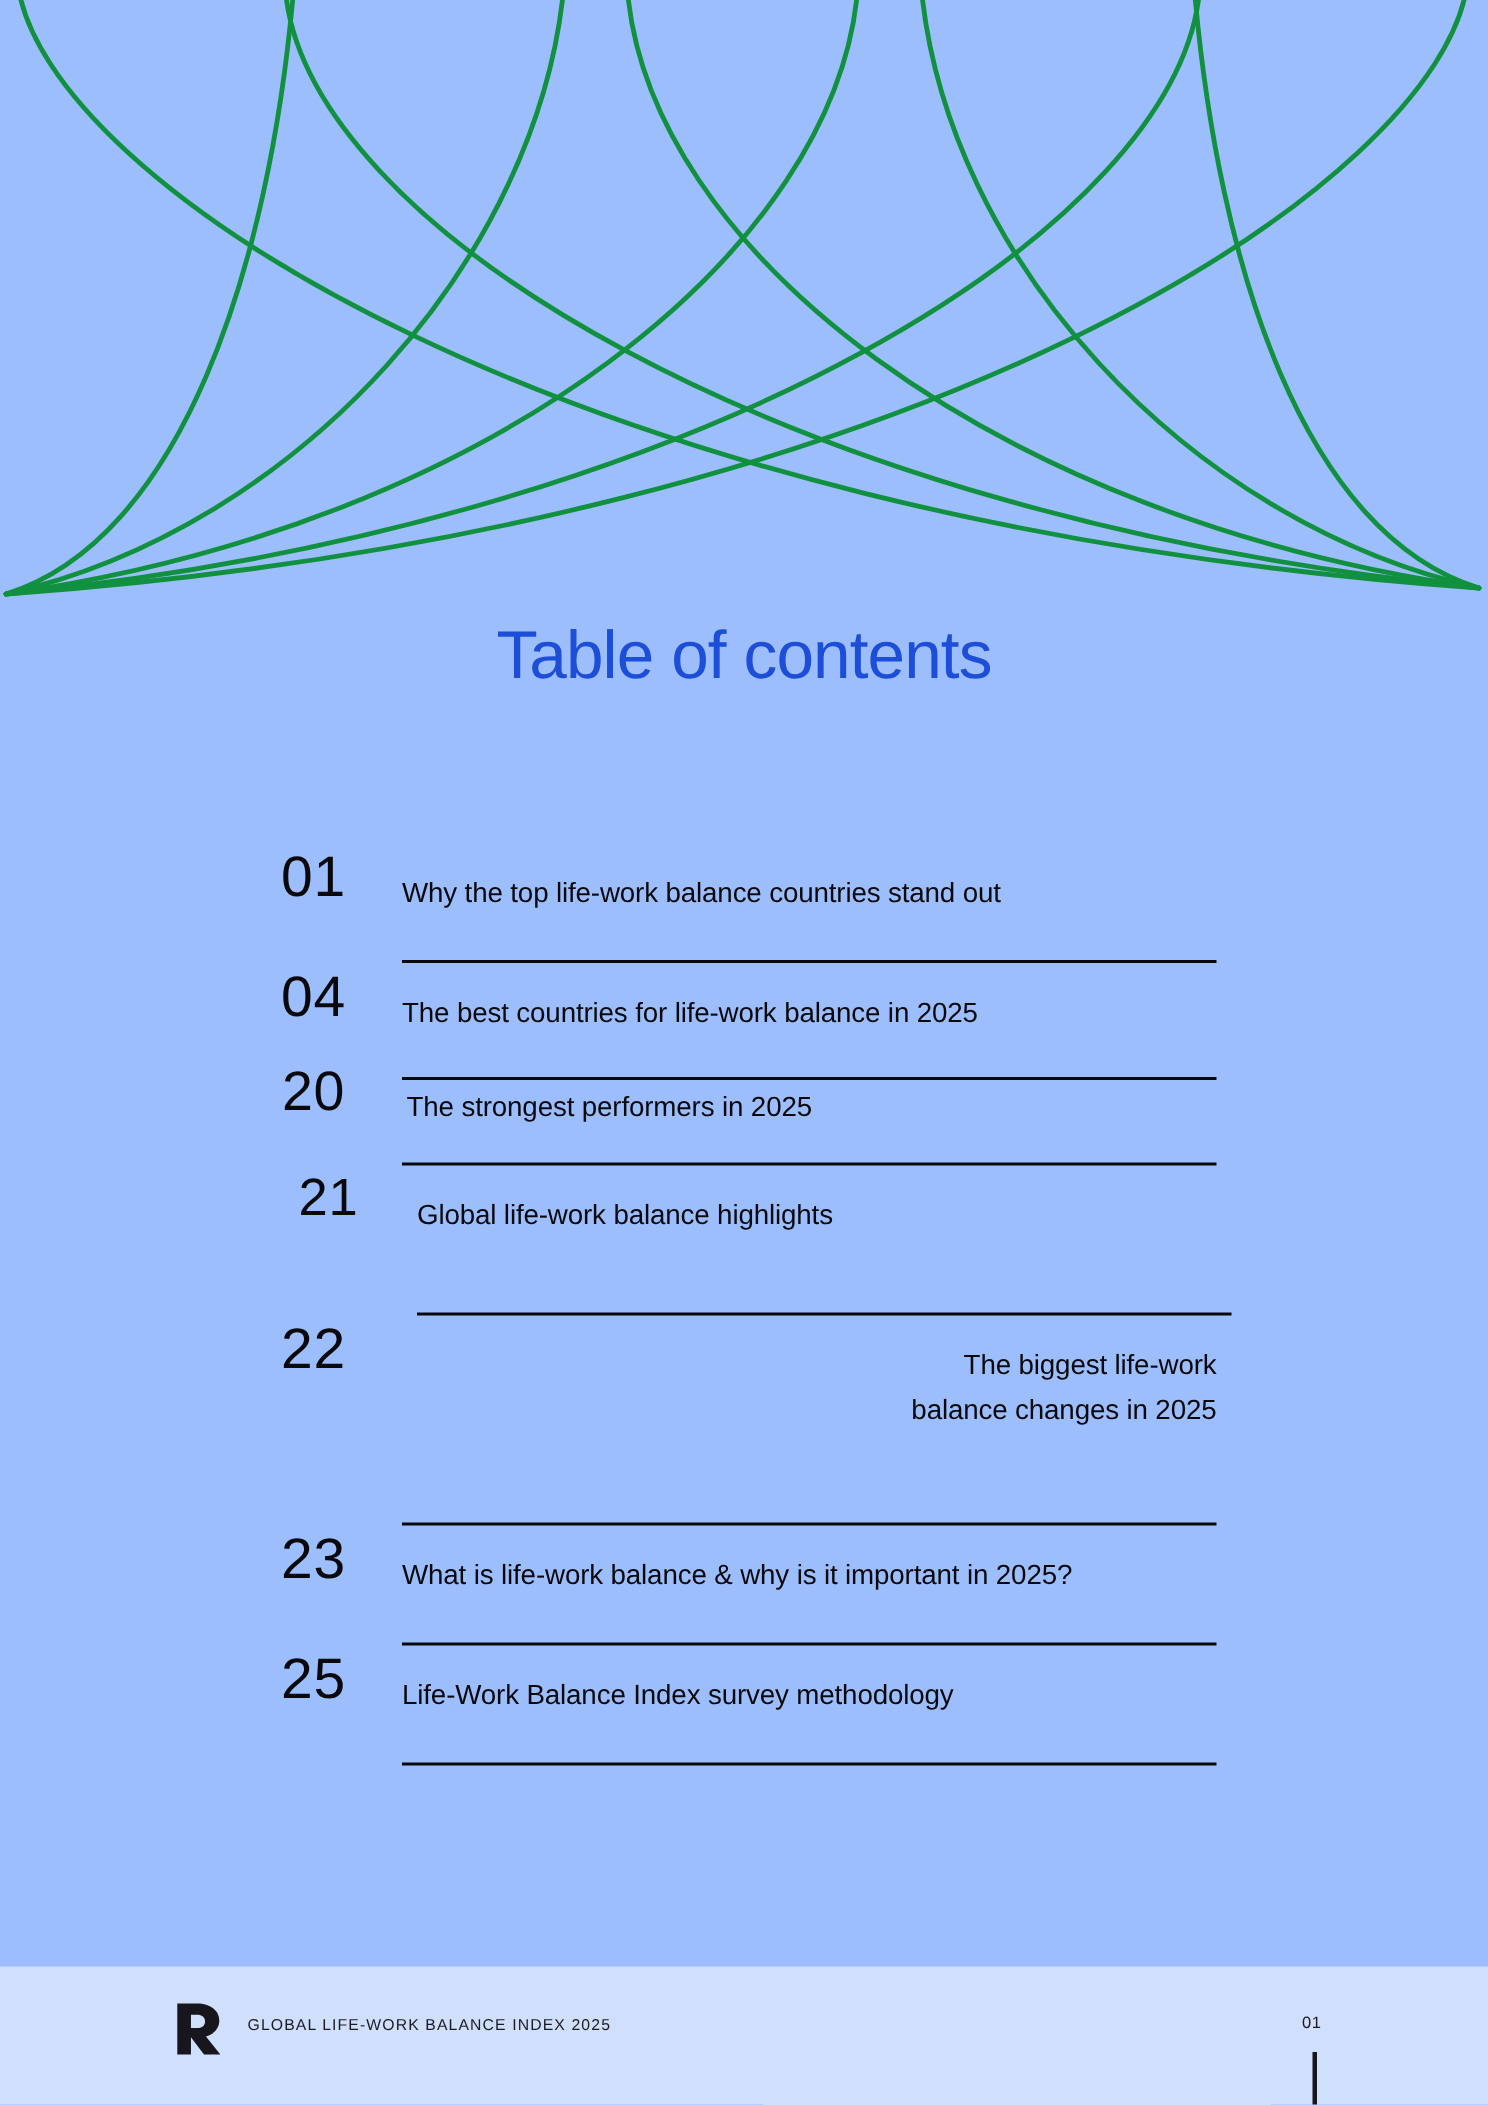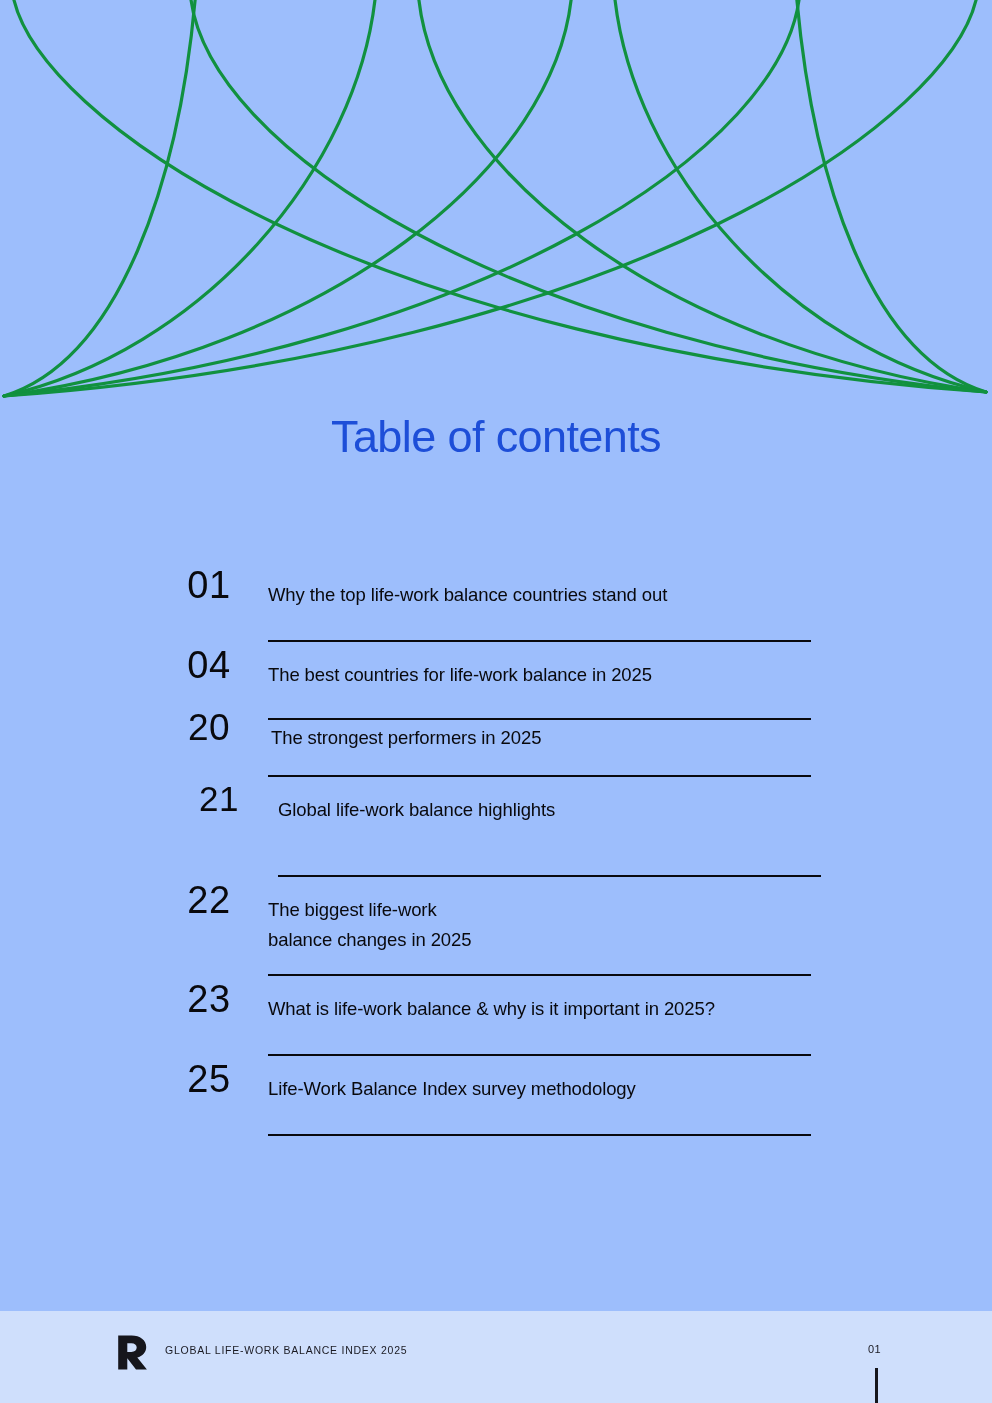--- a/index.html
+++ b/index.html
@@ -86,21 +86,21 @@
     height: 0;
     border-bottom: 2.5px solid #09090d;
     width: 543px;
   }
 
   
   .e1 .toc-body { height: 80px; }
   .e2 .toc-body { height: 63px; gap: 28px; }
   .e3 .toc-body { height: 72px; }
   .e4 .toc-body { height: 100px; }
-  .e5 .toc-body { height: 99px; }
+  .e5 .toc-body { height: 140px; text-align: right; }
   .e6 .toc-body { height: 80px; }
   .e7 .toc-body { height: 80px; }
 
   .e1 { top: 0px; }
   .e3 .toc-label { padding-left: 3px; }
   .e3 .toc-num { font-size: 37px; }
   .e4 .toc-num { font-size: 35px; padding-left: 10px; }
 
   
   #footer-band {

